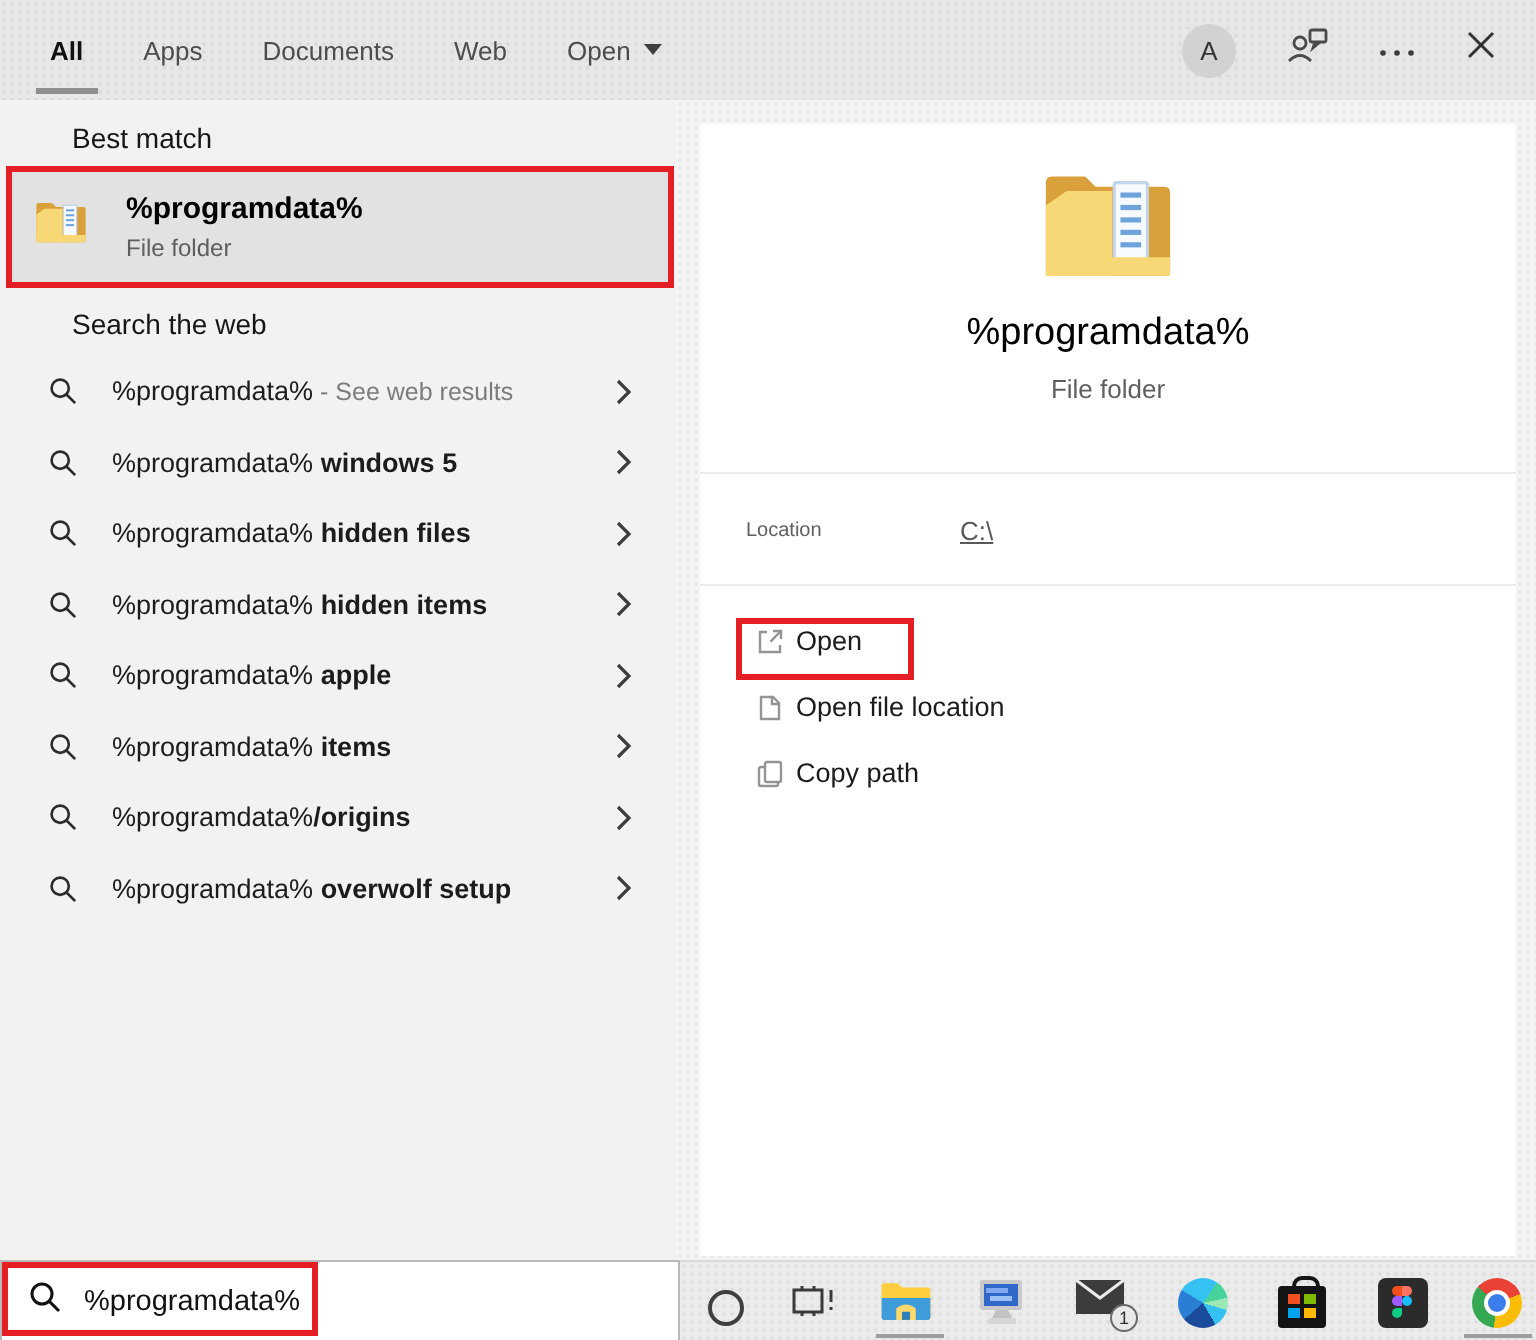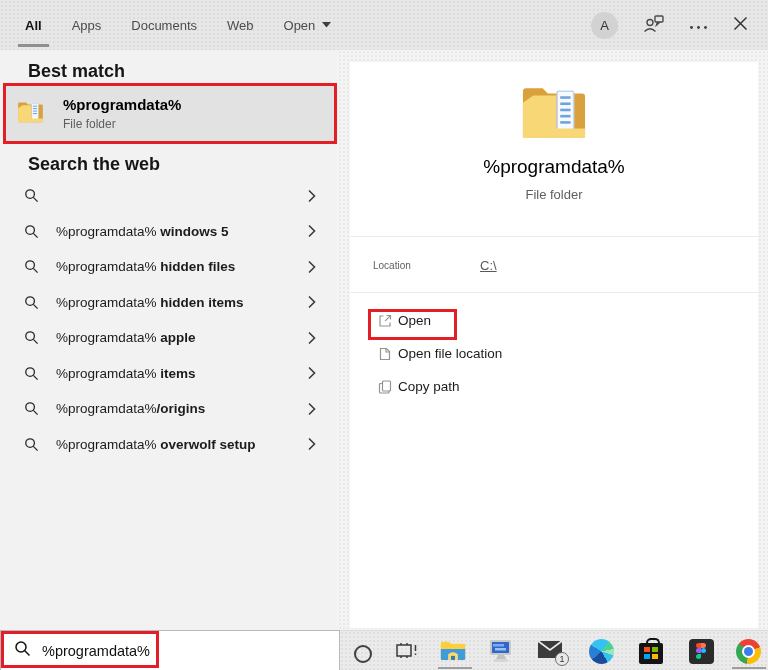--- a/index.html
+++ b/index.html
@@ -16,21 +16,21 @@
   .tabs { position:absolute; left:25px; top:0; height:50px; display:flex; gap:30px; }
   .tab { position:relative; height:50px; display:flex; align-items:center; font-size:13px; color:#4c4c4c; cursor:default; }
   .tab.selected { color:#111; font-weight:bold; }
   .tab.selected::after { content:""; position:absolute; left:-7px; right:-7px; bottom:3px; height:3px; background:#8f8f8f; }
   .tab .dd { margin-left:7px; display:inline-flex; }
   .topbar-right { position:absolute; right:20px; top:0; height:50px; display:flex; align-items:center; gap:25px; }
   .avatar { width:27px; height:27px; border-radius:50%; background:#d2d2d2; display:flex; align-items:center; justify-content:center; font-size:13px; color:#333; }
 
   
   .left-panel { position:absolute; left:0; top:50px; width:338px; height:580px; background:#f2f2f2; }
-  .sec-heading { position:absolute; left:28px; font-size:18px; font-weight:bold; color:#161616; }
+  .sec-heading { position:absolute; left:36px; font-size:14px; font-weight:normal; color:#161616; }
   .h-best { top:11px; }
   .h-web  { top:104px; }
   .best-match { position:absolute; left:3px; top:33px; width:334px; height:60px; background:#e2e2e2; display:flex; align-items:center; padding-left:14px; }
   .bm-text { margin-left:19px; display:flex; flex-direction:column; gap:4px; }
   .bm-title { font-size:15px; font-weight:bold; color:#000; }
   .bm-sub { font-size:12px; color:#5e5e5e; }
   .suggestions { position:absolute; left:0; top:128px; width:338px; }
   .sug-row { position:relative; height:35.5px; display:flex; align-items:center; padding-left:24px; }
   .sug-row .mag { flex:0 0 auto; display:flex; }
   .sug-text { margin-left:17px; font-size:13.5px; color:#1c1c1c; white-space:pre; }
@@ -184,20 +184,21 @@
     <div class="sec-heading h-web">Search the web</div>
 
     <div class="suggestions">
       <div class="sug-row">
         <span class="mag">
             <svg width="15" height="15" viewBox="0 0 16 16" fill="none" stroke="#2b2b2b" stroke-width="1.4">
               <circle cx="6.5" cy="6.5" r="4.6"></circle>
               <line x1="10" y1="10" x2="14.5" y2="14.5"></line>
             </svg>
           </span>
+        <span class="sug-text"><span>%programdata%</span><span class="sfx muted"> - See web results</span></span>
         <span class="sug-chev">
             <svg width="8" height="13" viewBox="0 0 8 13" fill="none" stroke="#3c3c3c" stroke-width="1.6">
               <polyline points="1,1 6.5,6.5 1,12"></polyline>
             </svg>
           </span>
       </div>
       <div class="sug-row">
         <span class="mag">
             <svg width="15" height="15" viewBox="0 0 16 16" fill="none" stroke="#2b2b2b" stroke-width="1.4">
               <circle cx="6.5" cy="6.5" r="4.6"></circle>

